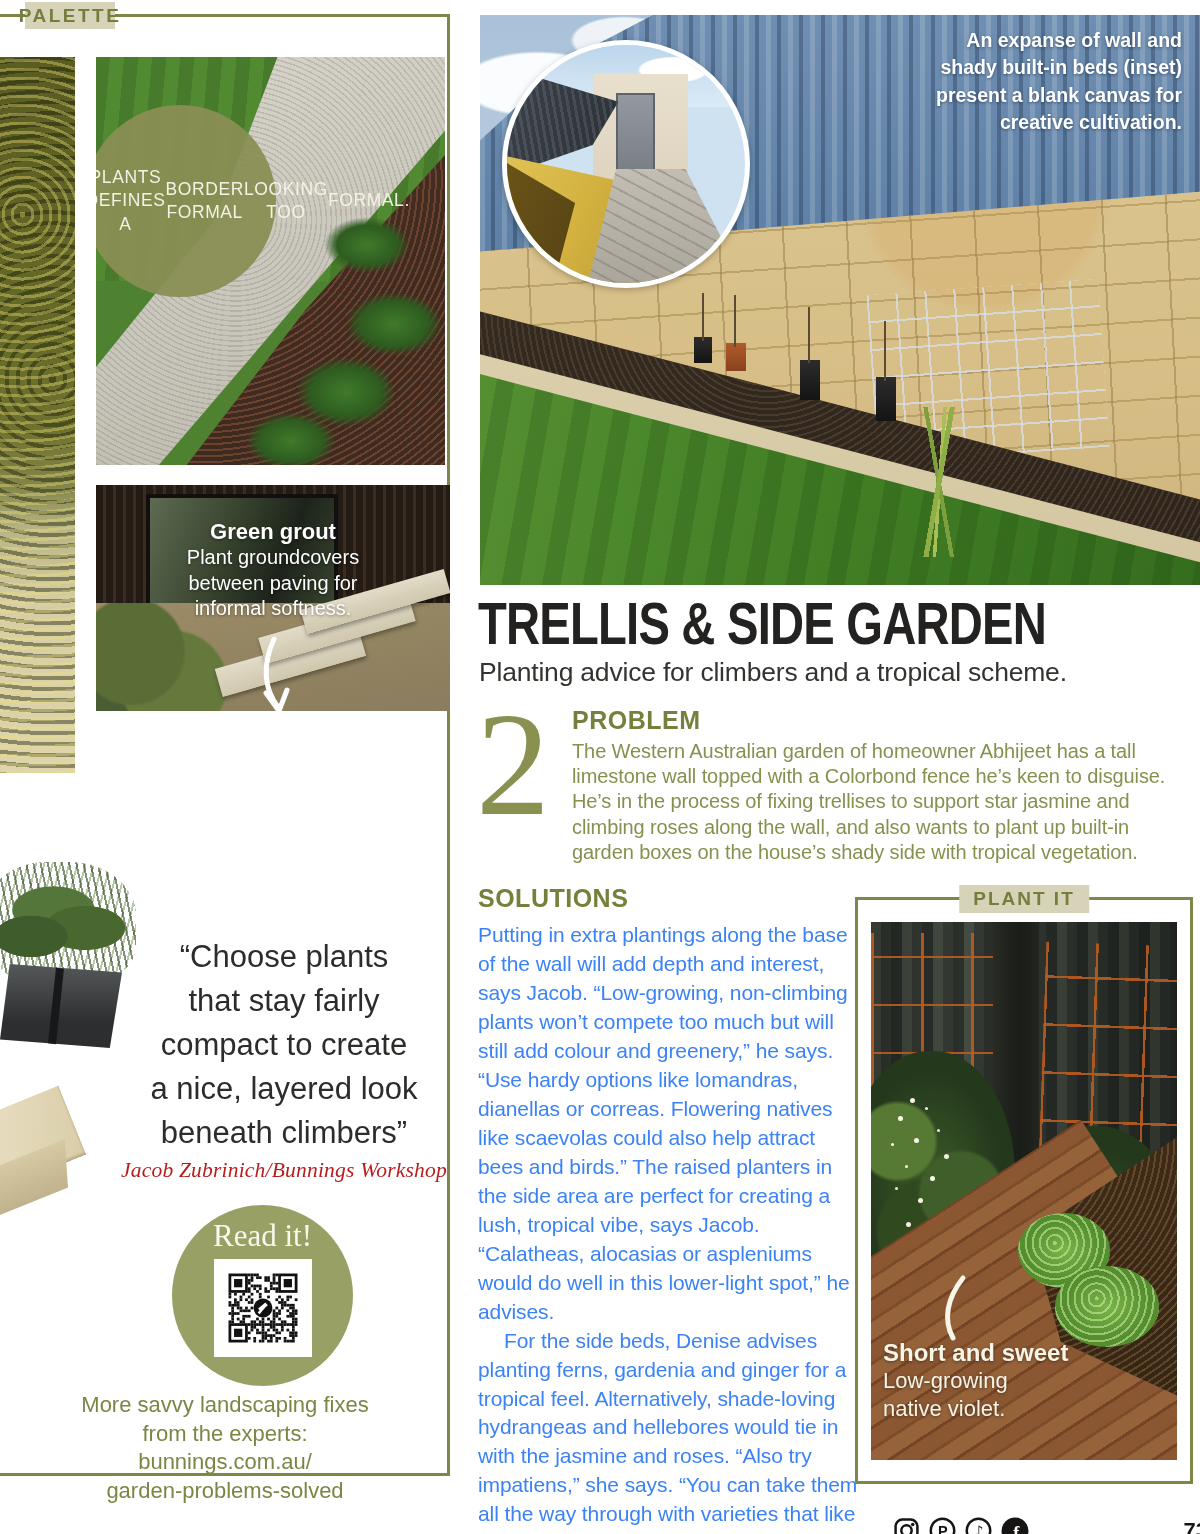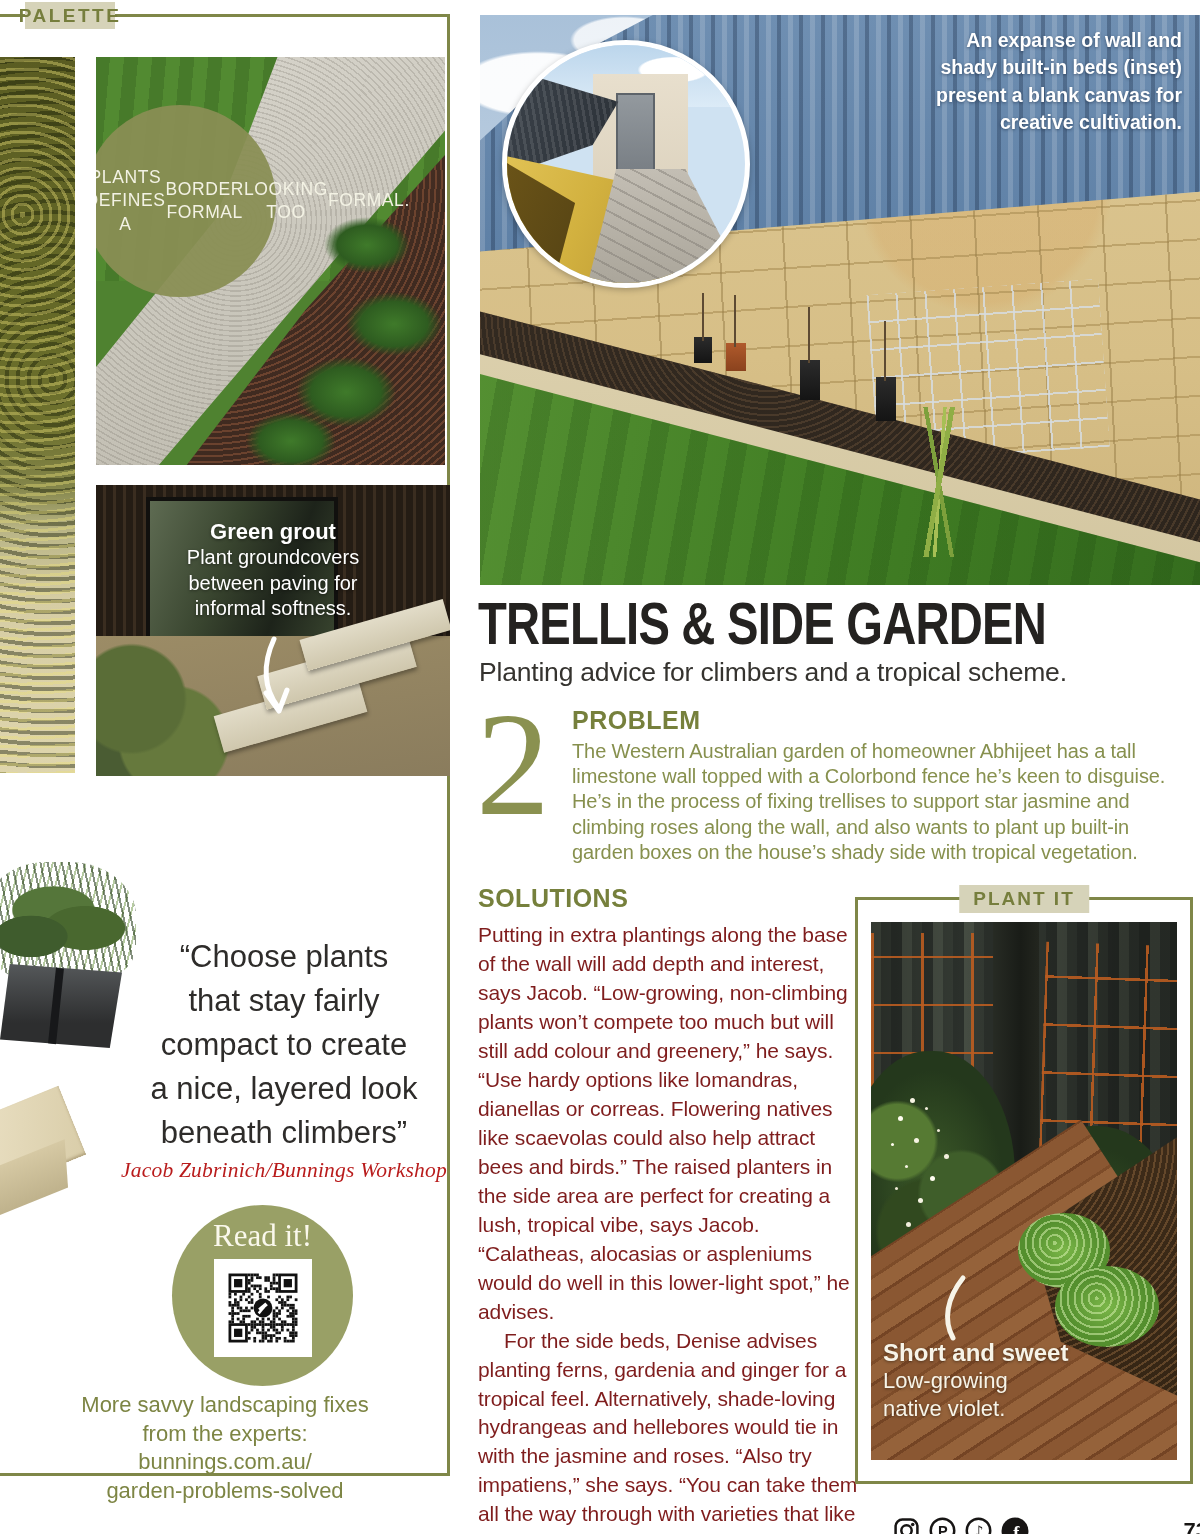--- a/index.html
+++ b/index.html
@@ -30,21 +30,21 @@
       clip-path:polygon(100% 24%,100% 100%,26% 100%,60% 62%);
       background:
         repeating-radial-gradient(circle at 30% 30%, rgba(150,90,60,.5) 0 2px, transparent 2px 6px),
         linear-gradient(140deg,#55382a,#3f2a20 70%);}
   .tuft{border-radius:50%;background:radial-gradient(closest-side,#3f7a2a,#2e5c20 70%,transparent);
       filter:blur(.4px);}
   .badge-circle{left:-12px;top:48px;width:192px;height:192px;border-radius:50%;
       background:rgba(137,142,84,.94);color:#f3f2e4;display:flex;flex-direction:row;
       align-items:center;justify-content:center;font-size:17.5px;line-height:1.33;letter-spacing:.6px;text-align:center;}
 
-  .photo-grout{left:96px;top:485px;width:354px;height:291px;overflow:hidden;background:#d946ef;}
+  .photo-grout{left:96px;top:485px;width:354px;height:226px;overflow:hidden;background:#d946ef;}
   .pg-house{left:0;top:0;width:100%;height:56%;
       background:repeating-linear-gradient(90deg,#241c14 0 7px,#3a2d20 7px 10px),#2a2119;}
   .pg-glass{left:14%;top:4%;width:52%;height:50%;
       background:linear-gradient(110deg,#5e6b52 0%,#39452f 40%,#1d231a 70%,#39452f 100%);
       border:4px solid #11100e;}
   .pg-yard{left:0;top:52%;width:100%;height:48%;
       background:
         radial-gradient(circle at 10% 45%, #5a6d37 0 16%, transparent 17%),
         radial-gradient(circle at 22% 75%, #66793d 0 18%, transparent 19%),
         radial-gradient(circle at 6% 90%, #4a5c33 0 20%, transparent 21%),
@@ -159,21 +159,21 @@
   
   .article-title{left:478px;top:590px;font-size:59px;font-weight:bold;color:#242220;
       letter-spacing:-1px;transform:scaleX(.8);transform-origin:left top;white-space:nowrap;}
   .article-subtitle{left:479px;top:657px;font-size:26.5px;color:#35332f;letter-spacing:-.2px;white-space:nowrap;}
   .problem-number{left:476px;top:690px;width:78px;font-family:"Liberation Serif",serif;
       font-size:148px;line-height:1;color:#8a9150;}
   .problem-block{left:572px;top:706px;width:594px;}
   .sec-heading{color:#76803c;font-weight:bold;font-size:25px;letter-spacing:.5px;}
   .problem-body{color:#87904e;font-size:20px;line-height:1.26;margin-top:4px;letter-spacing:-.1px;}
   .solutions-text{left:478px;top:884px;width:380px;}
-  .sol-p{color:#7f1d1d;font-size:21px;line-height:1.38;margin:8px 0 0 0;letter-spacing:-.1px;}
+  .sol-p{color:#3b82f6;font-size:21px;line-height:1.38;margin:8px 0 0 0;letter-spacing:-.1px;}
   .sol-p.indent{text-indent:26px;margin-top:0;}
 
   
   .plantit-box{left:855px;top:897px;width:338px;height:587px;border:3px solid #7f8748;box-sizing:border-box;}
   .plantit-label{left:50%;top:-15px;transform:translateX(-50%);background:#d6d3b9;color:#767e3d;
       font-weight:bold;font-size:19px;letter-spacing:2px;padding:3px 14px;white-space:nowrap;}
   .plantit-photo{left:13px;top:22px;width:306px;height:538px;overflow:hidden;
       background:
         linear-gradient(90deg, rgba(0,0,0,.25), transparent 30%, rgba(0,0,0,.3) 85%),
         repeating-linear-gradient(90deg,#454c42 0 10px,#343a33 10px 20px,#2b302b 20px 31px);}

